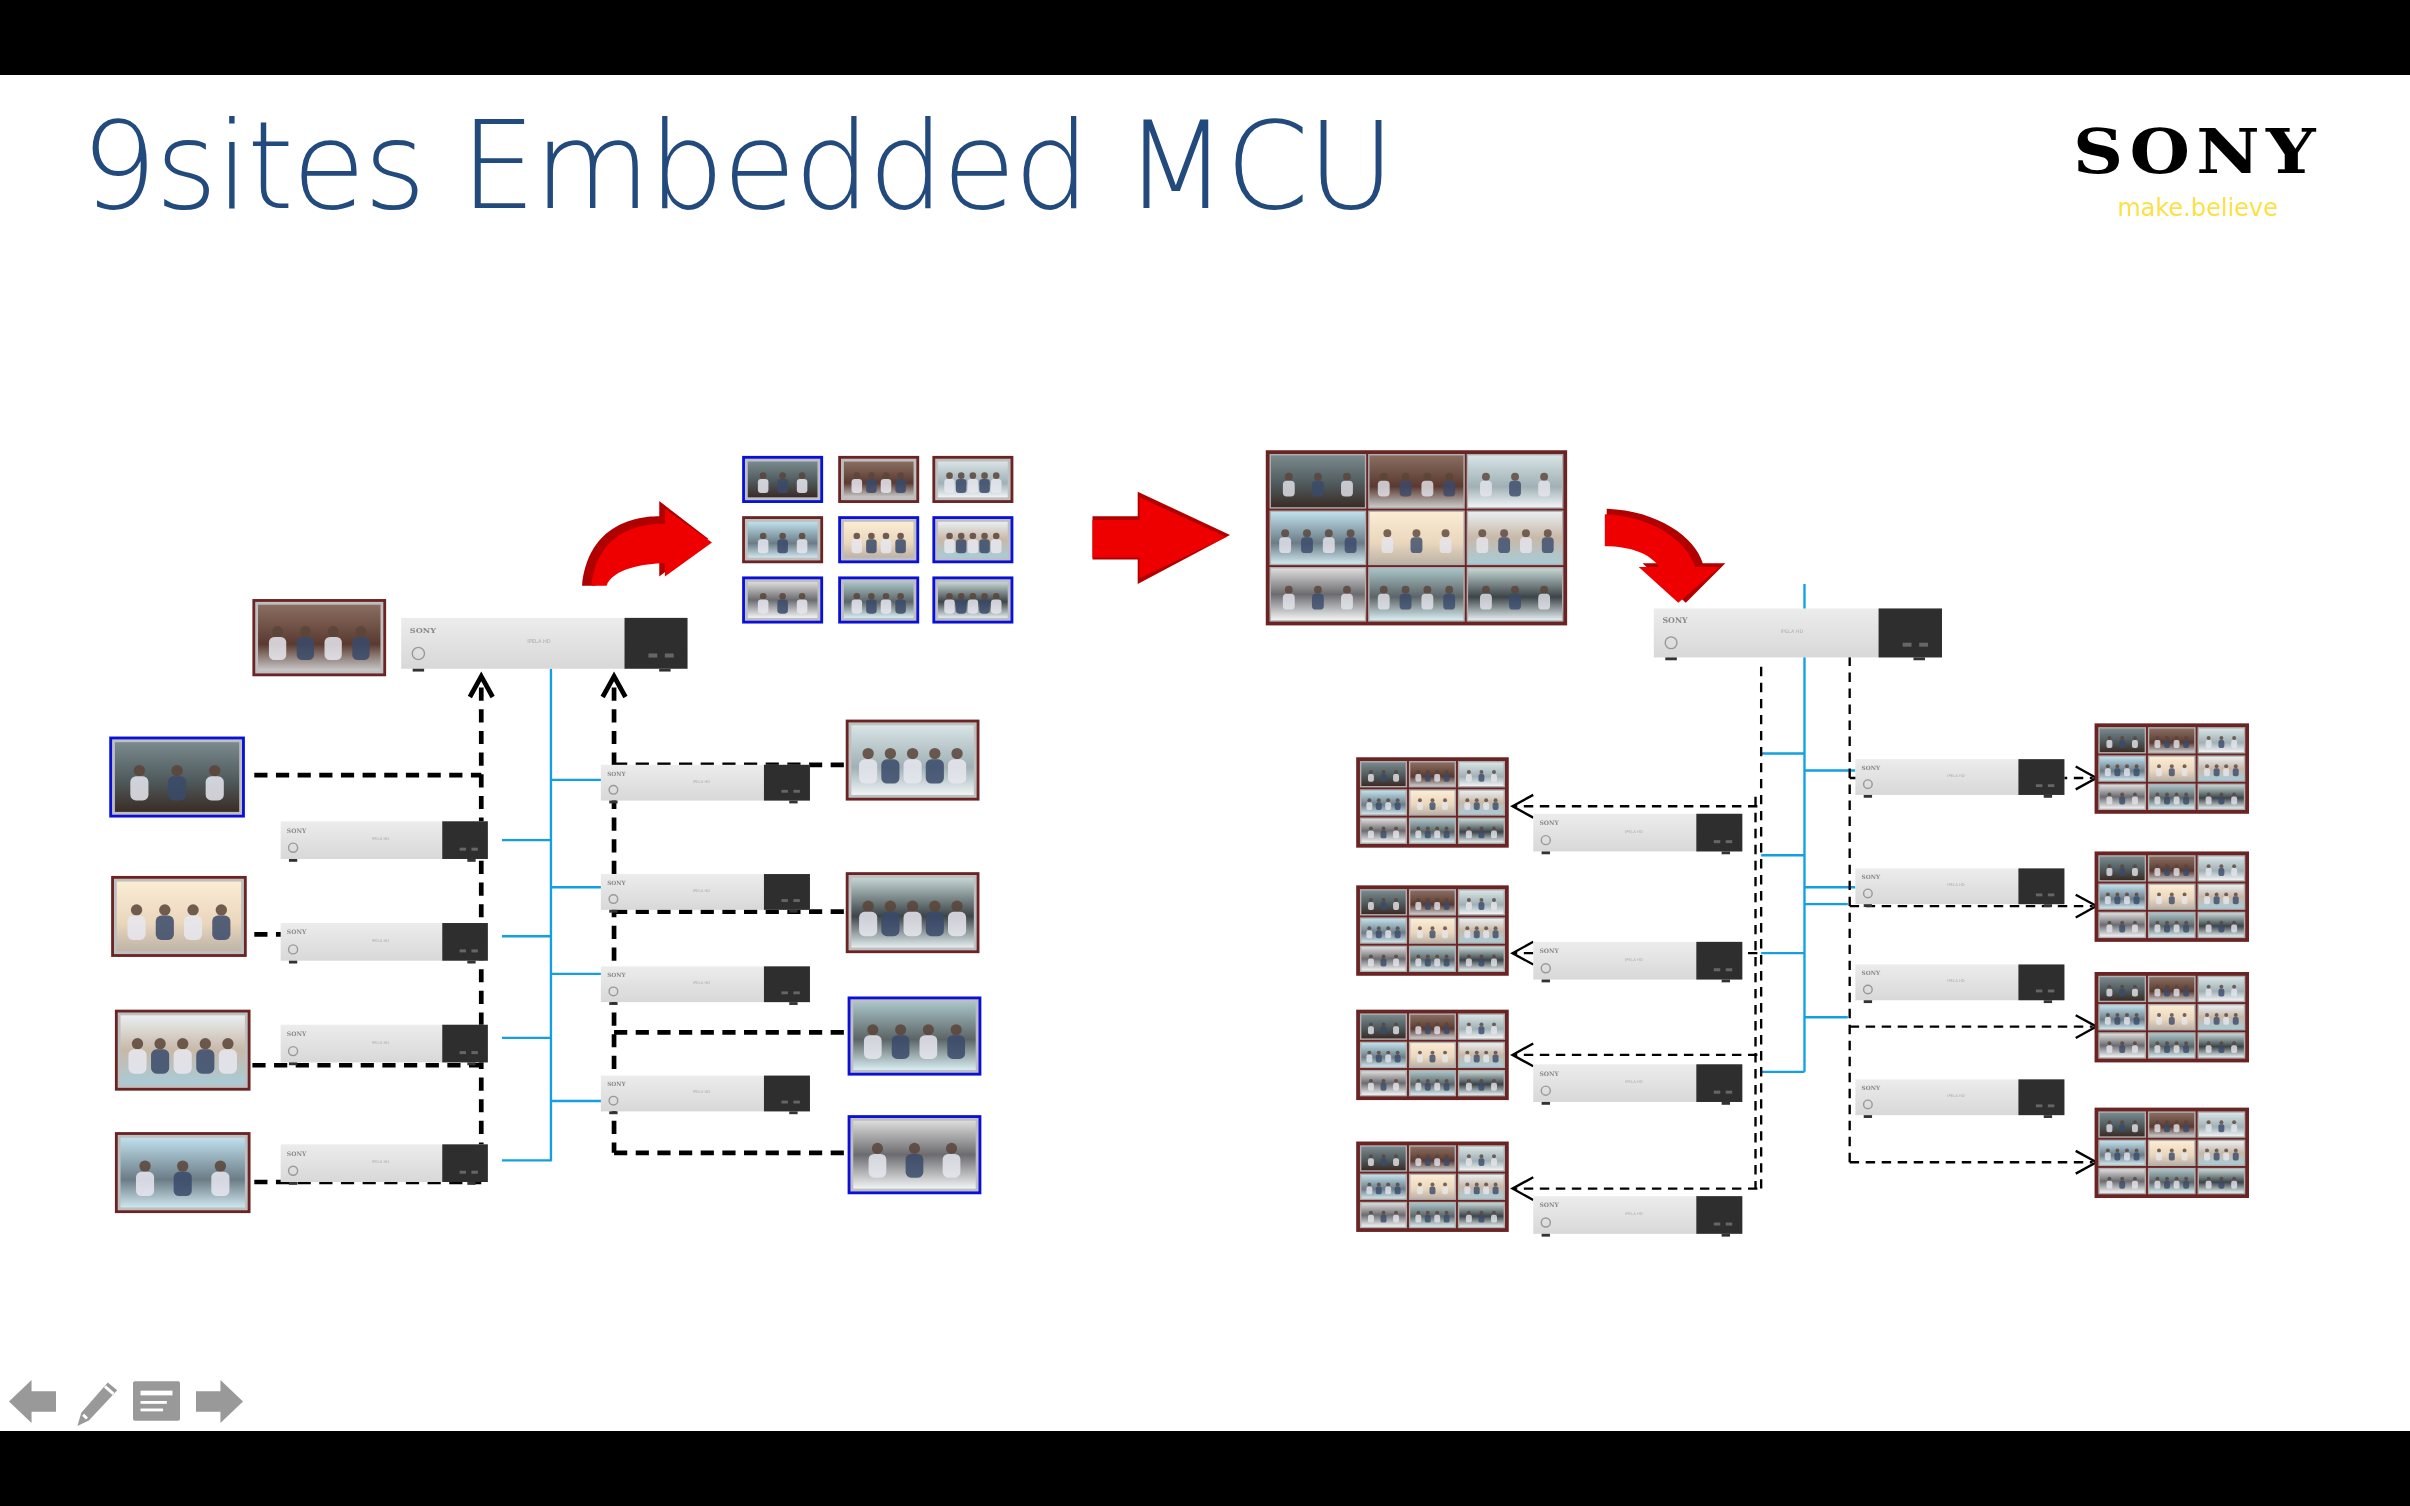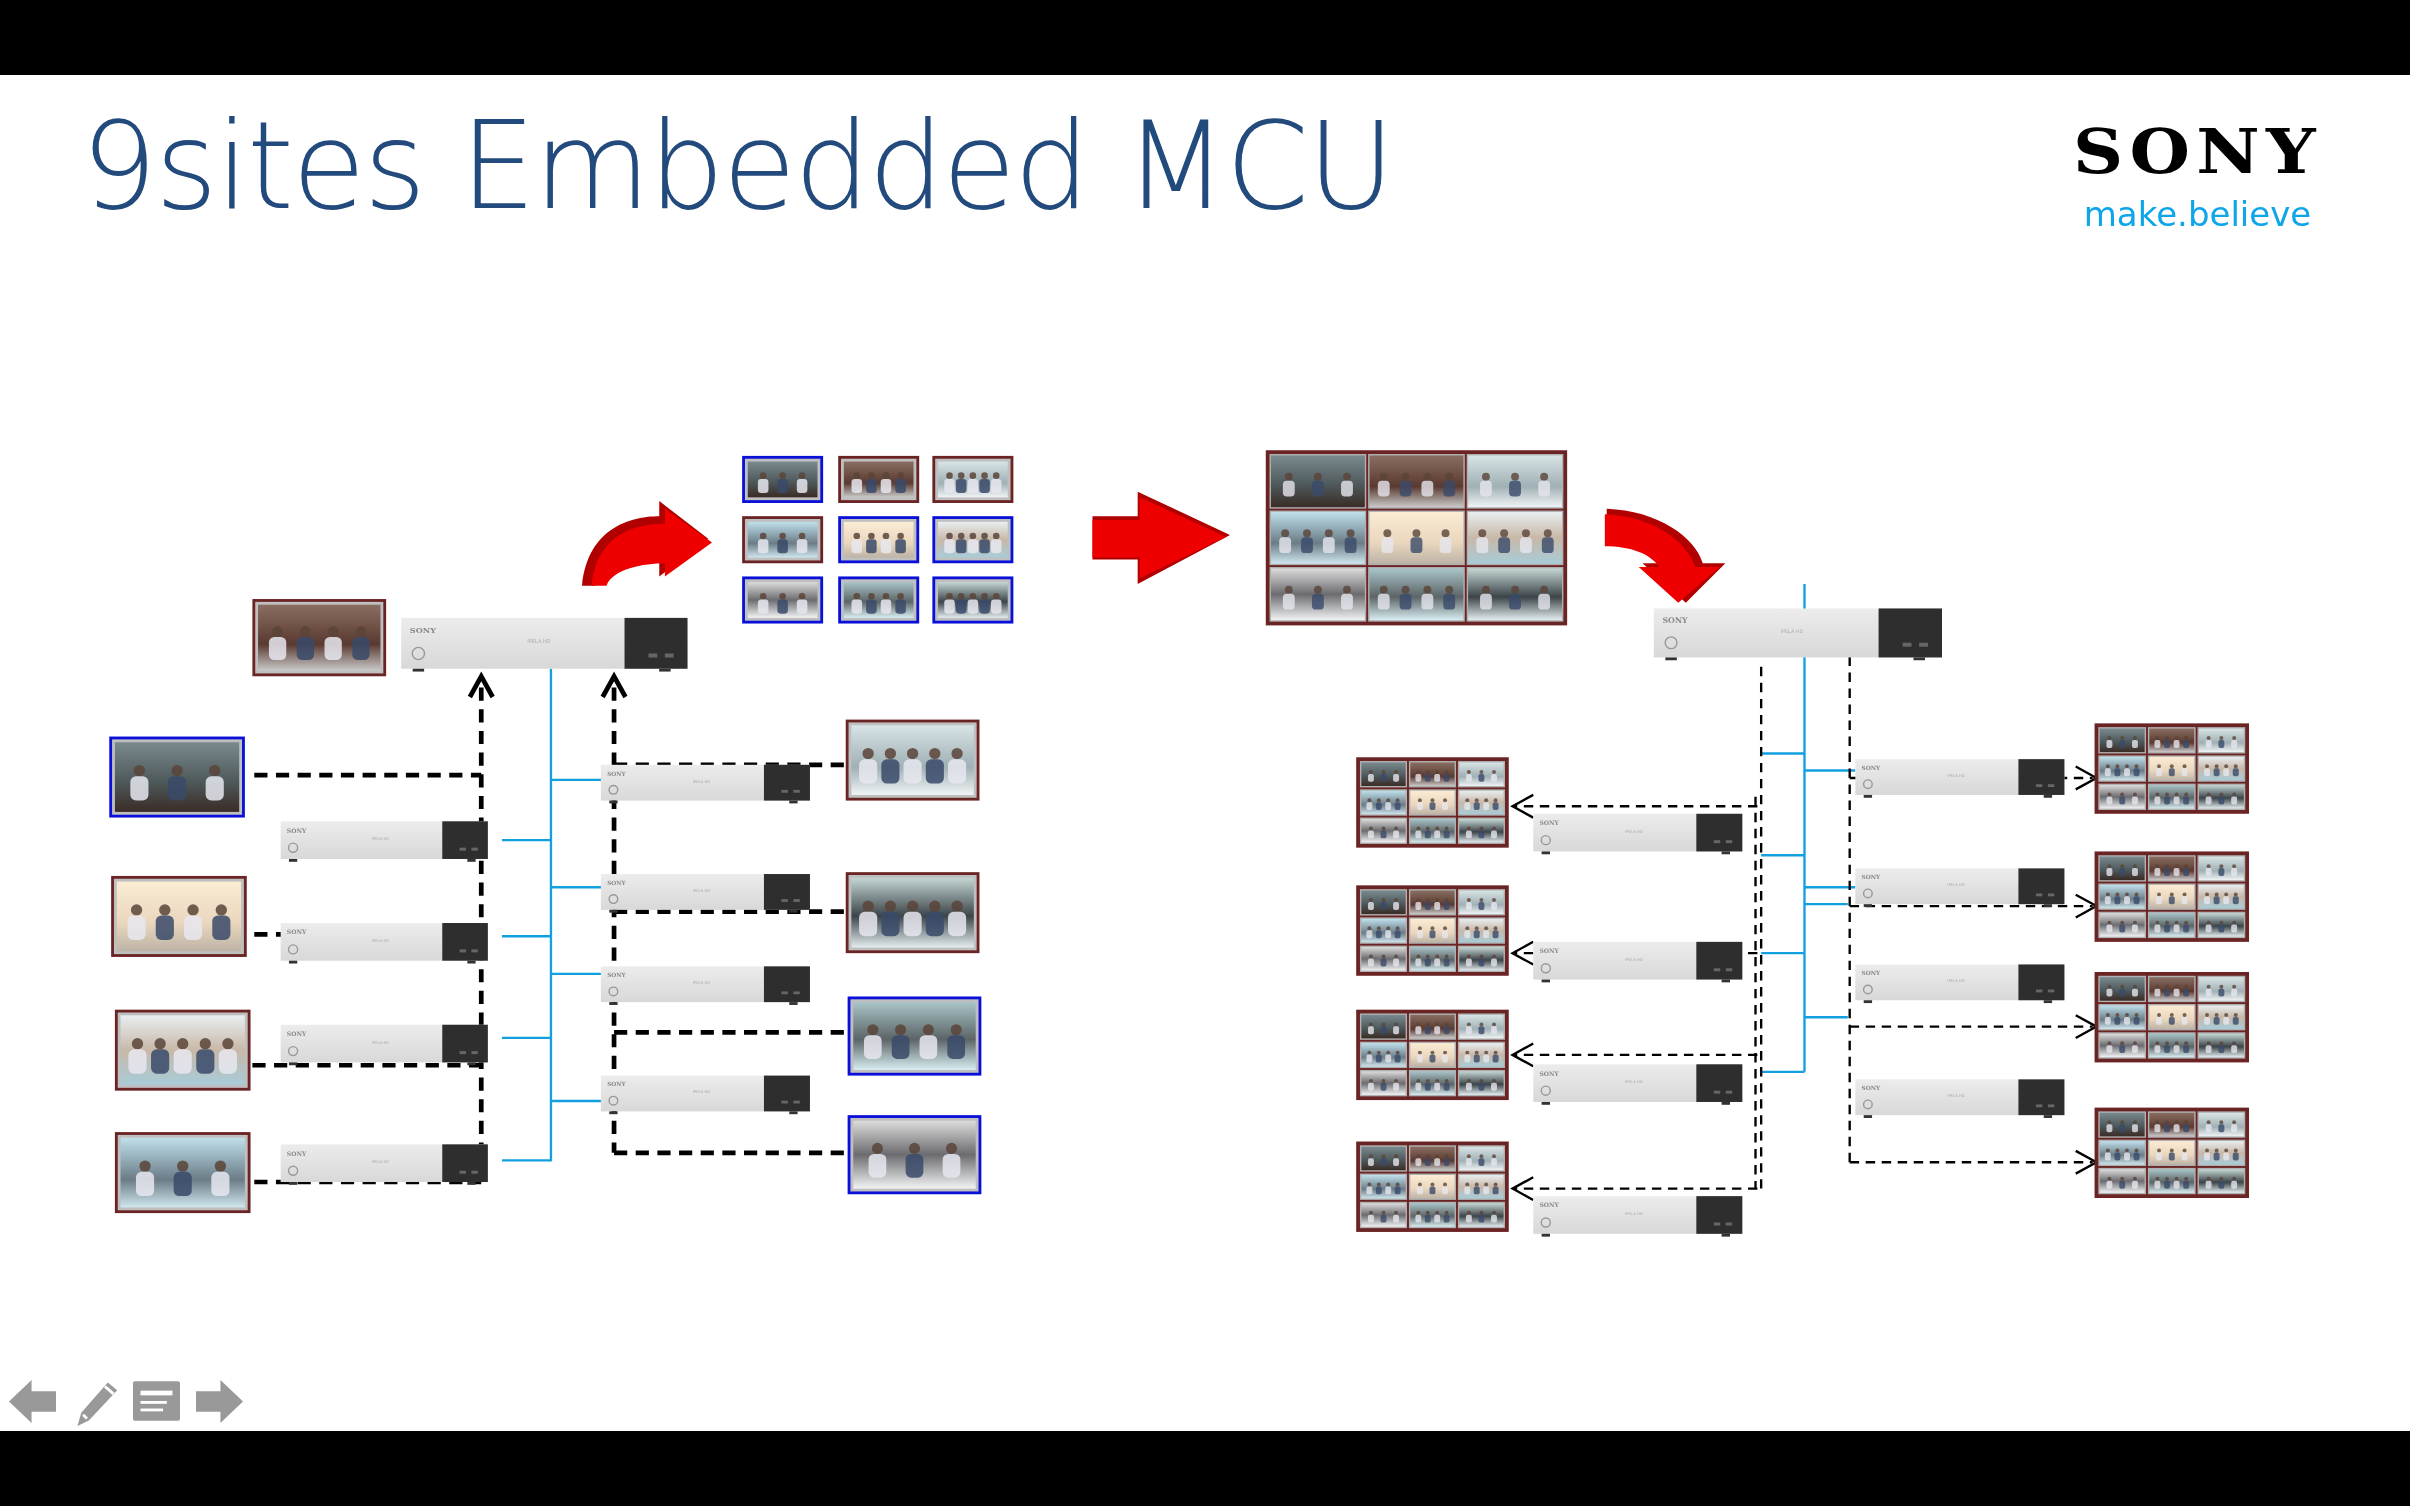--- a/index.html
+++ b/index.html
@@ -3,21 +3,21 @@
 <meta charset="utf-8">
 <style>
   html, body { margin: 0; padding: 0; background: #000; }
   body { width: 2411px; height: 1507px; position: relative; overflow: hidden; font-family: "DejaVu Sans", sans-serif; }
   .topbar { position: absolute; left: 0; top: 0; width: 2411px; height: 75px; background: #000; }
   .bottombar { position: absolute; left: 0; top: 1431px; width: 2411px; height: 75px; background: #000; }
   .slide { position: absolute; left: 0; top: 75px; width: 2411px; height: 1356px; background: #fff; }
   .title { position: absolute; left: 81px; top: 105px; font-family: "DejaVu Sans", sans-serif; font-weight: 300; font-size: 122px; color: #234a7c; letter-spacing: -1.9px; white-space: nowrap; line-height: 1; transform: scaleX(0.98); transform-origin: left top; }
   .logo { position: absolute; left: 2049px; top: 121px; width: 297px; text-align: center; }
   .logo-main { font-family: "DejaVu Serif", serif; font-weight: bold; font-size: 62px; letter-spacing: 5.6px; color: #000; line-height: 1; transform: scaleX(1.12); display: block; }
-  .logo-tag { font-family: "DejaVu Sans", sans-serif; font-size: 34px; color: #0ea5e9; margin-top: 11.3px; display: block; letter-spacing: 0px; }
+  .logo-tag { font-family: "DejaVu Sans", sans-serif; font-size: 24px; color: #fde047; margin-top: 11.3px; display: block; letter-spacing: 0px; }
   svg#diagram { position: absolute; left: 0; top: 0; }
   .nav { position: absolute; left: 5.6px; top: 1373px; height: 56px; display: flex; align-items: center; gap: 9.4px; }
   .nav-btn { width: 53px; height: 53px; display: flex; align-items: center; justify-content: center; cursor: pointer; }
 </style>
 </head>
 <body>
 
 <div class="topbar"></div>
 <div class="slide"></div>
 

